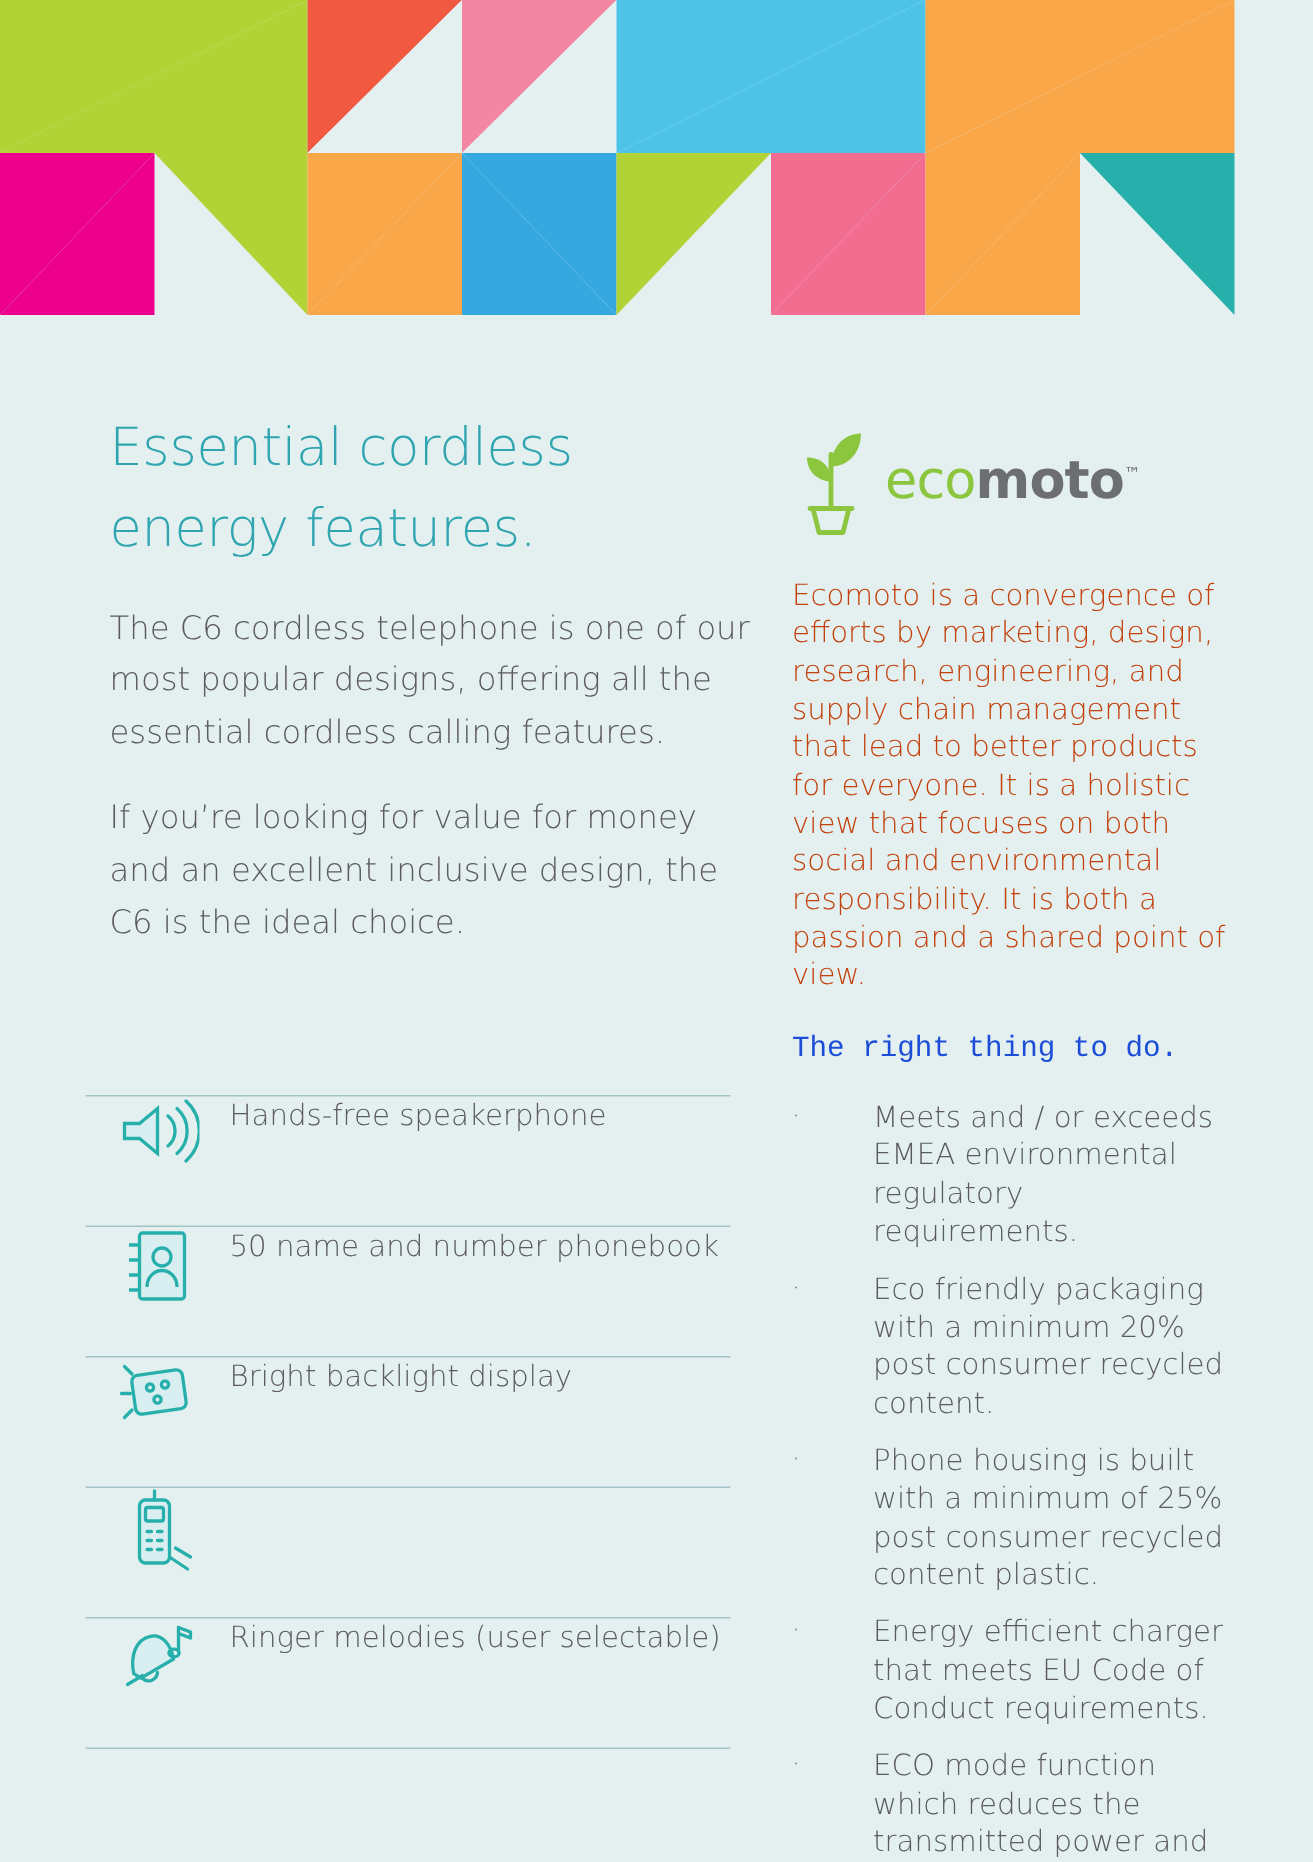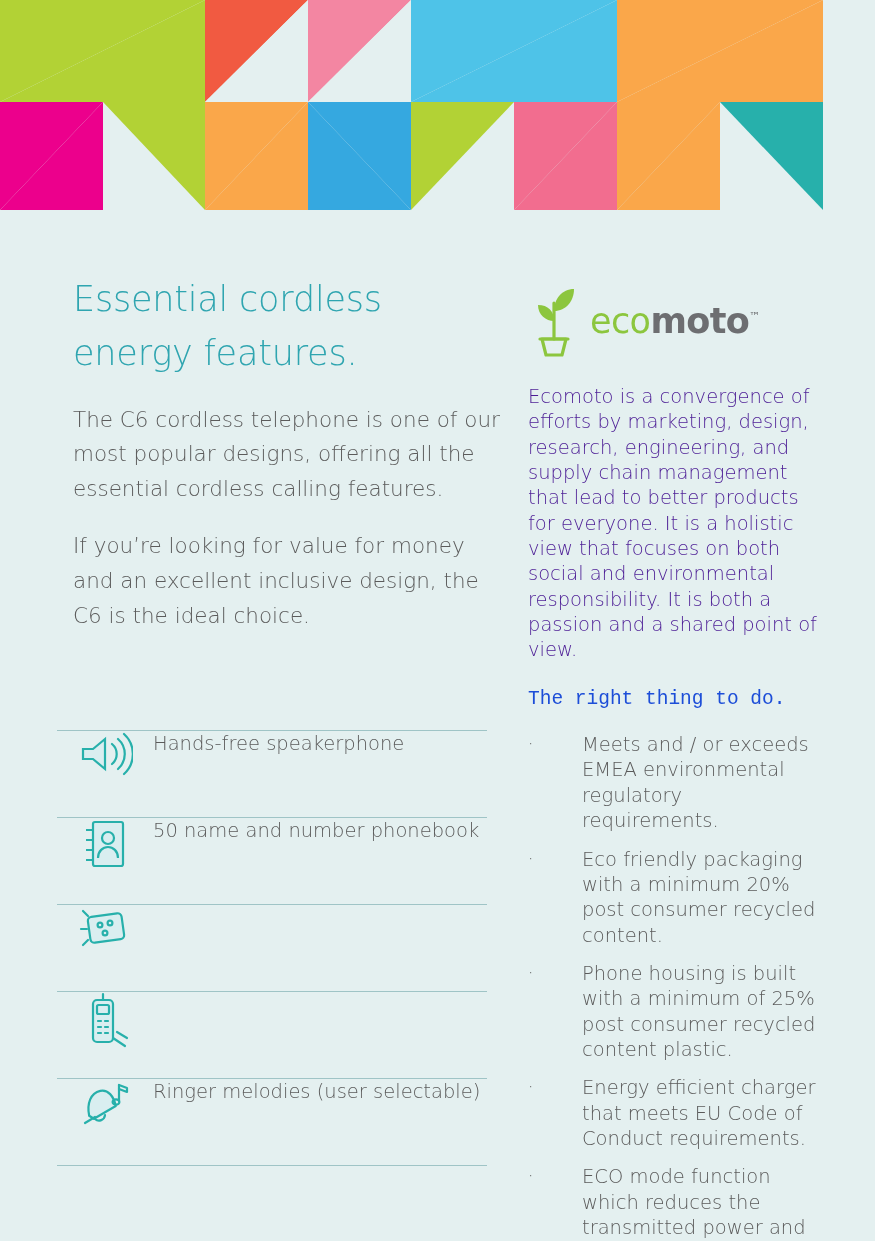--- a/index.html
+++ b/index.html
@@ -119,21 +119,21 @@
     color: #6d6e71;
     vertical-align: super;
     font-weight: 400;
   }
 
   .eco-copy {
     font-family: "DejaVu Sans", sans-serif;
     font-weight: 300;
     font-size: 19.5px;
     line-height: 1.3;
-    color: #4c1d95;
+    color: #c2410c;
     margin: 0 0 24px 0;
   }
   .eco-tagline {
     font-family: Liberation Mono, monospace;
     font-weight: 300;
     font-size: 19.5px;
     line-height: 1.3;
     color: #1d4ed8;
     margin: 0 0 20px 0;
   }
@@ -235,20 +235,21 @@
         <svg width="56" height="48" viewBox="0 0 56 48" xmlns="http://www.w3.org/2000/svg">
           <g fill="none" stroke="#27b0ab" stroke-width="2.2" stroke-linecap="round" stroke-linejoin="round">
             <rect x="12" y="10" width="34" height="26" rx="4" fill="#d9eef0" transform="rotate(-8 29 23)"></rect>
             <circle cx="23" cy="20" r="2.4"></circle>
             <circle cx="33" cy="18" r="2.4"></circle>
             <circle cx="28" cy="28" r="2.4"></circle>
             <path d="M6 6 L11 11 M4 24 L10 24 M6 40 L11 35"></path>
           </g>
         </svg>
       </div>
+      <div class="feature-label">Bright backlight display</div>
     </div>
 
     <div class="feature-row">
       <div class="feature-icon">
         <svg width="48" height="56" viewBox="0 0 48 56" xmlns="http://www.w3.org/2000/svg">
           <g fill="none" stroke="#27b0ab" stroke-width="2.2" stroke-linecap="round" stroke-linejoin="round">
             <rect x="12" y="8" width="20" height="42" rx="4" fill="#d9eef0"></rect>
             <rect x="16" y="13" width="12" height="9" rx="1.5"></rect>
             <path d="M17 29 h3 M24 29 h3 M17 35 h3 M24 35 h3 M17 41 h3 M24 41 h3"></path>
             <path d="M22 8 L22 2"></path>

